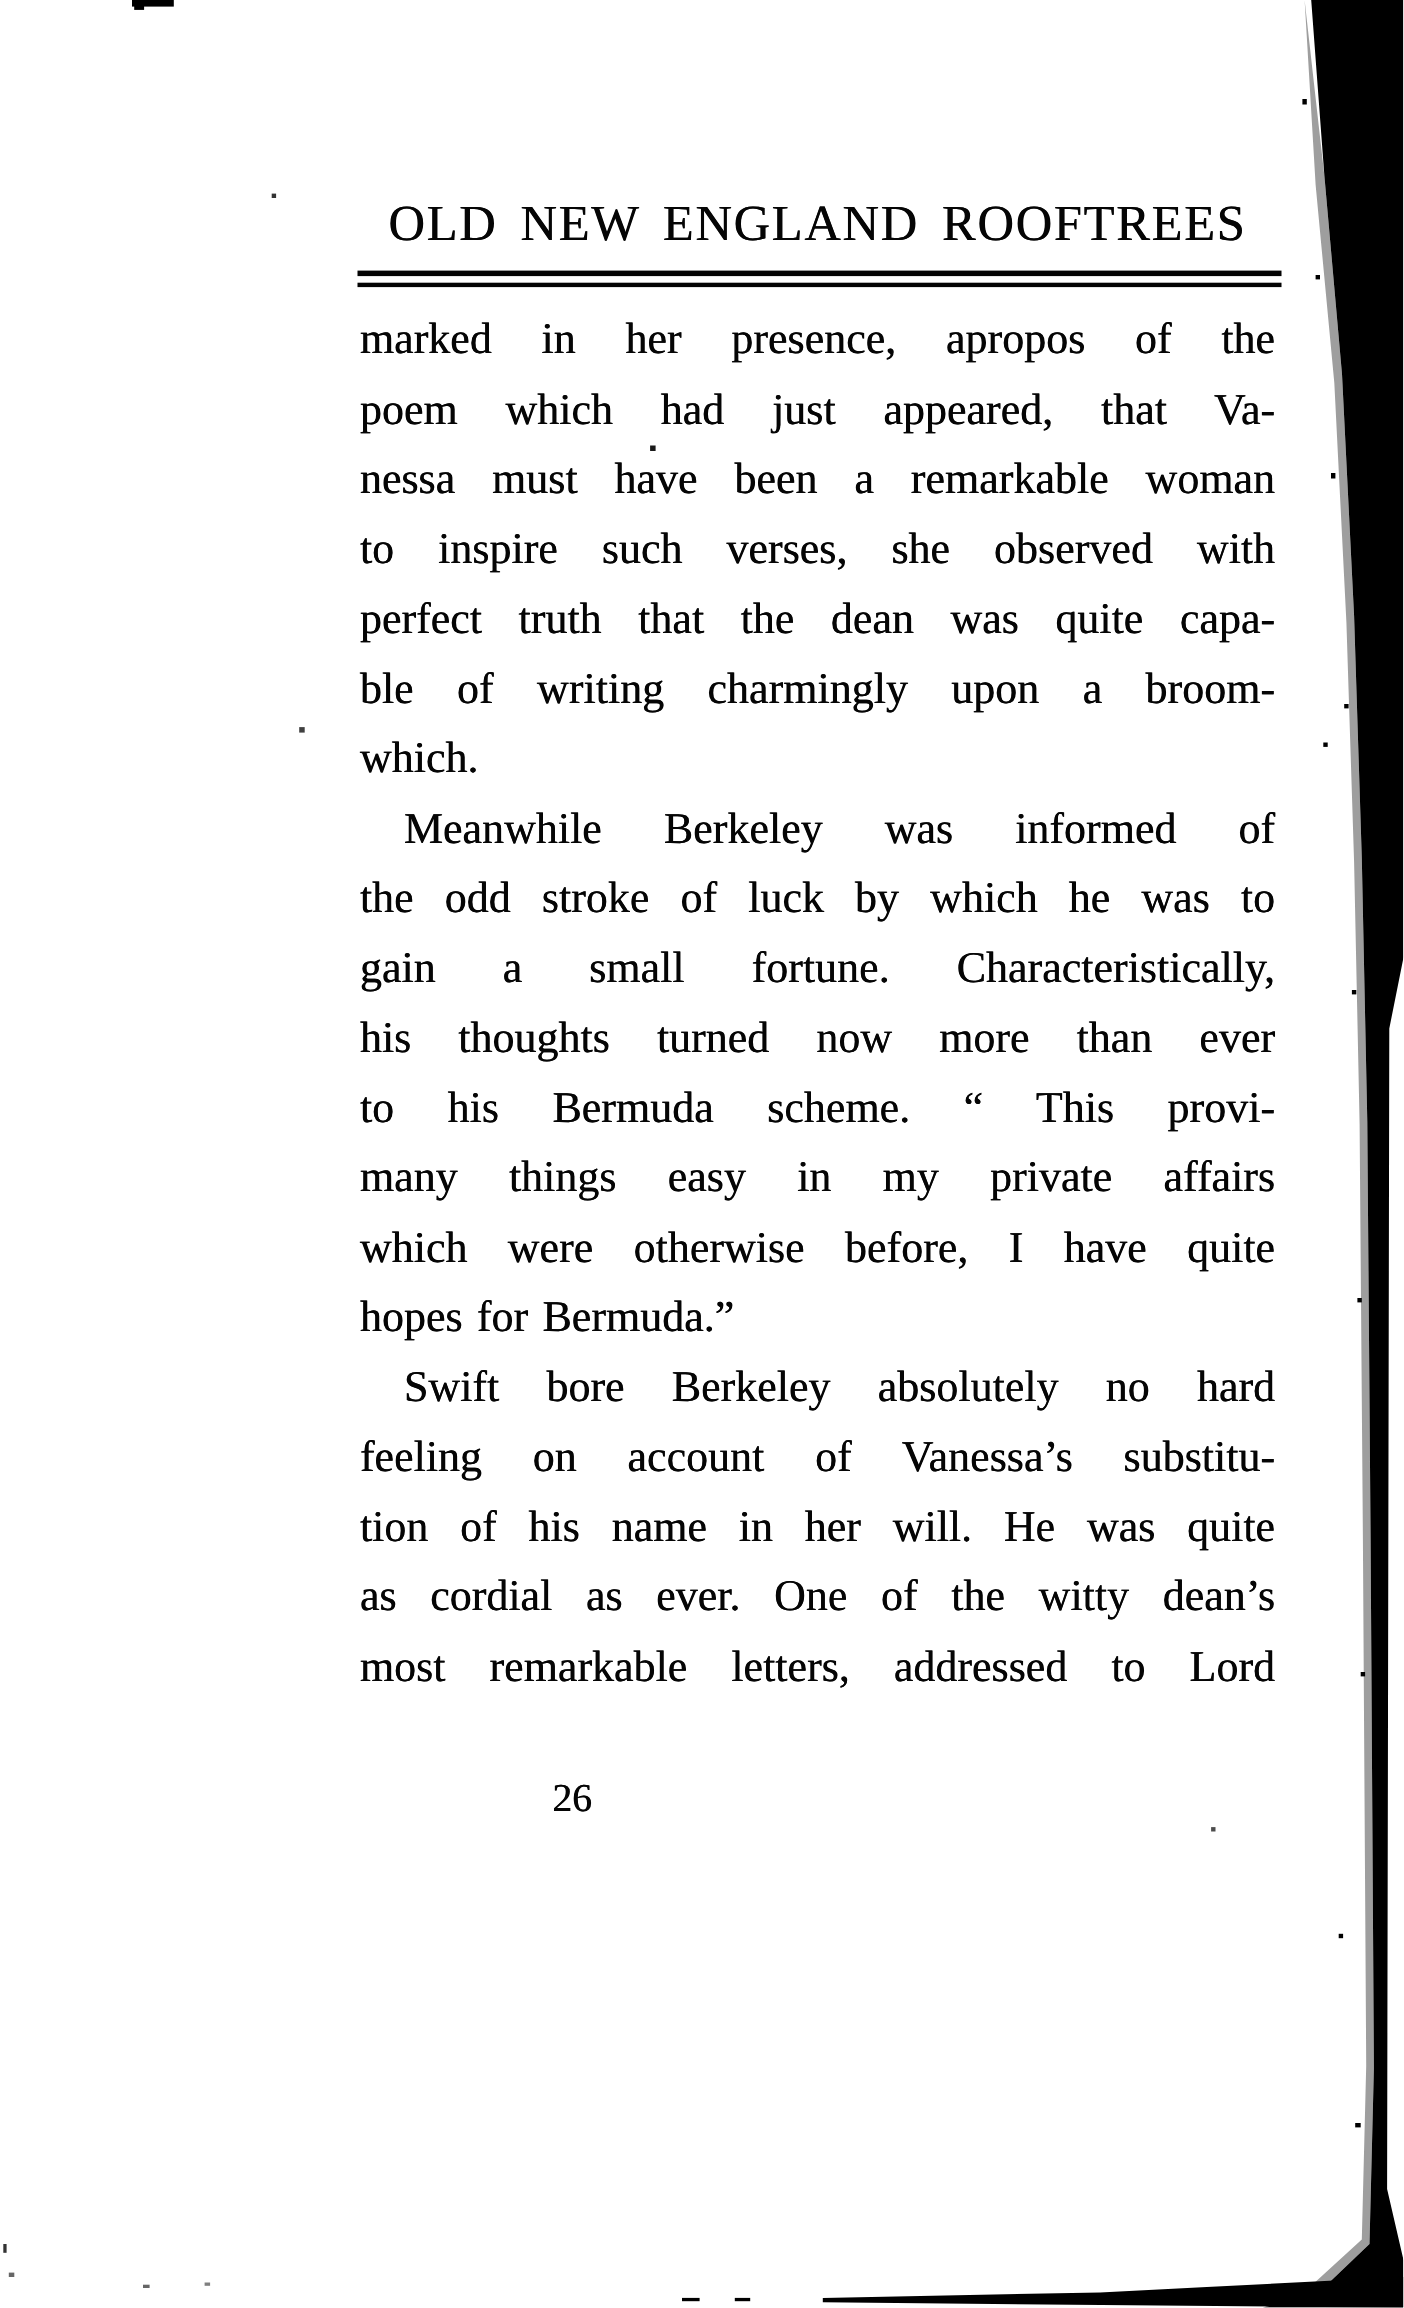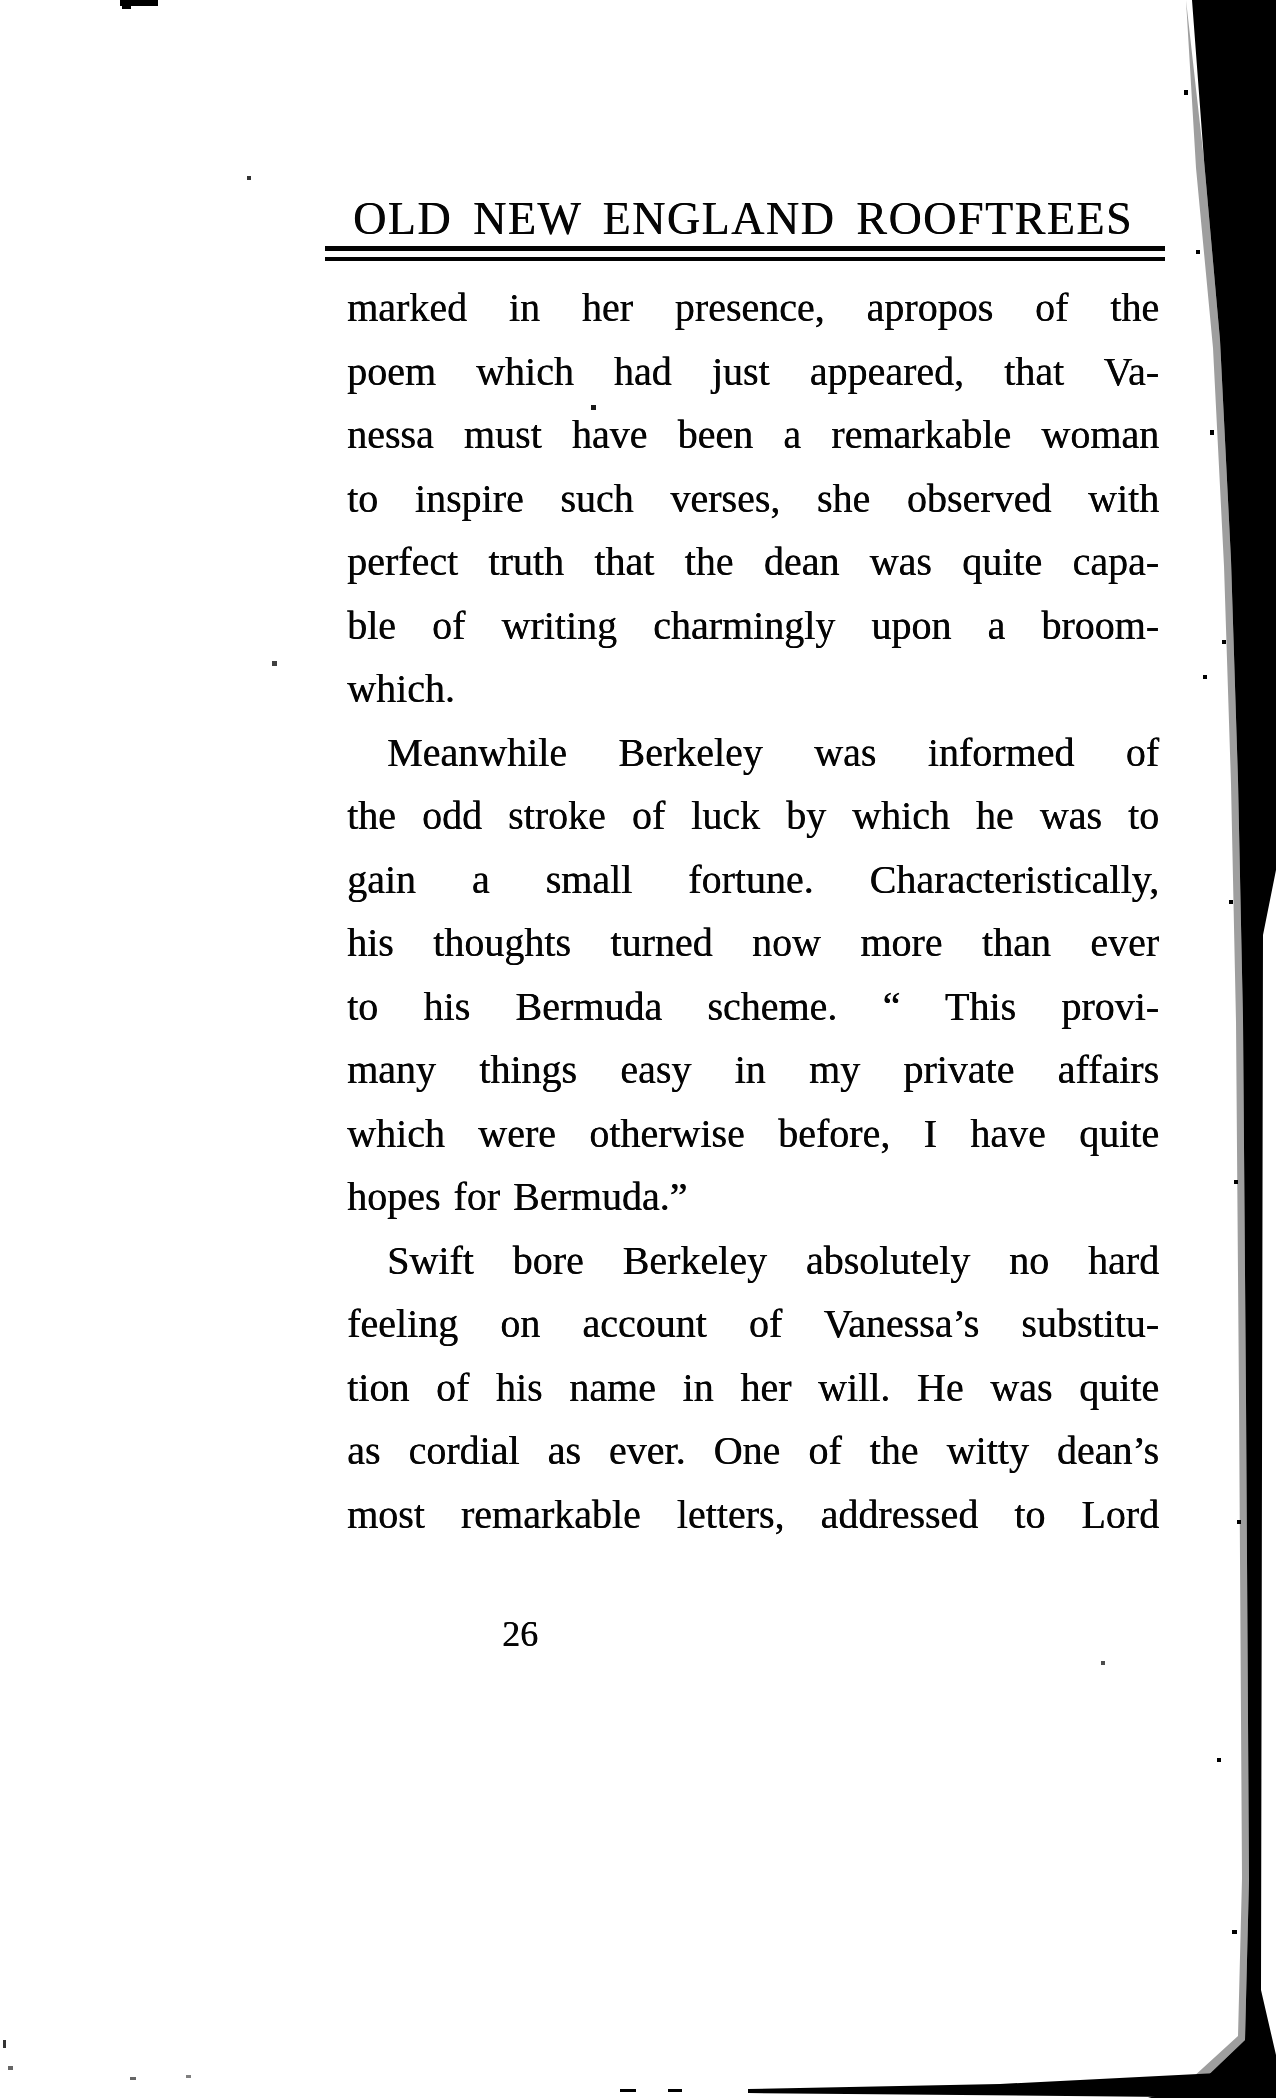--- a/index.html
+++ b/index.html
@@ -22,21 +22,20 @@
     left: 322px;
     top: 180px;
     width: 842px;
     text-align: center;
     font-size: 46px;
     line-height: 1;
     letter-spacing: 1.5px;
     word-spacing: 8px;
     white-space: nowrap;
     text-shadow: 0.4px 0 0 currentColor;
-    margin-top: 16px;
   }
   .header-rule {
     position: absolute;
     left: 325px;
     width: 840px;
     background: #030303;
   }
   #header-rule-top    { top: 246px; height: 5px; }
   #header-rule-bottom { top: 257px; height: 4px; }
   
@@ -48,21 +47,20 @@
     font-size: 40px;
     word-spacing: 3px;
     text-shadow: 0.4px 0 0 currentColor;
   }
   .line {
     height: 63.5px;
     line-height: 63.5px;
     text-align: justify;
     text-align-last: justify;
     white-space: nowrap;
-    margin-left: 20px;
   }
   .line.flush {
     text-align: left;
     text-align-last: left;
   }
   .line.indent {
     text-indent: 40px;
   }
   
   #page-number {

